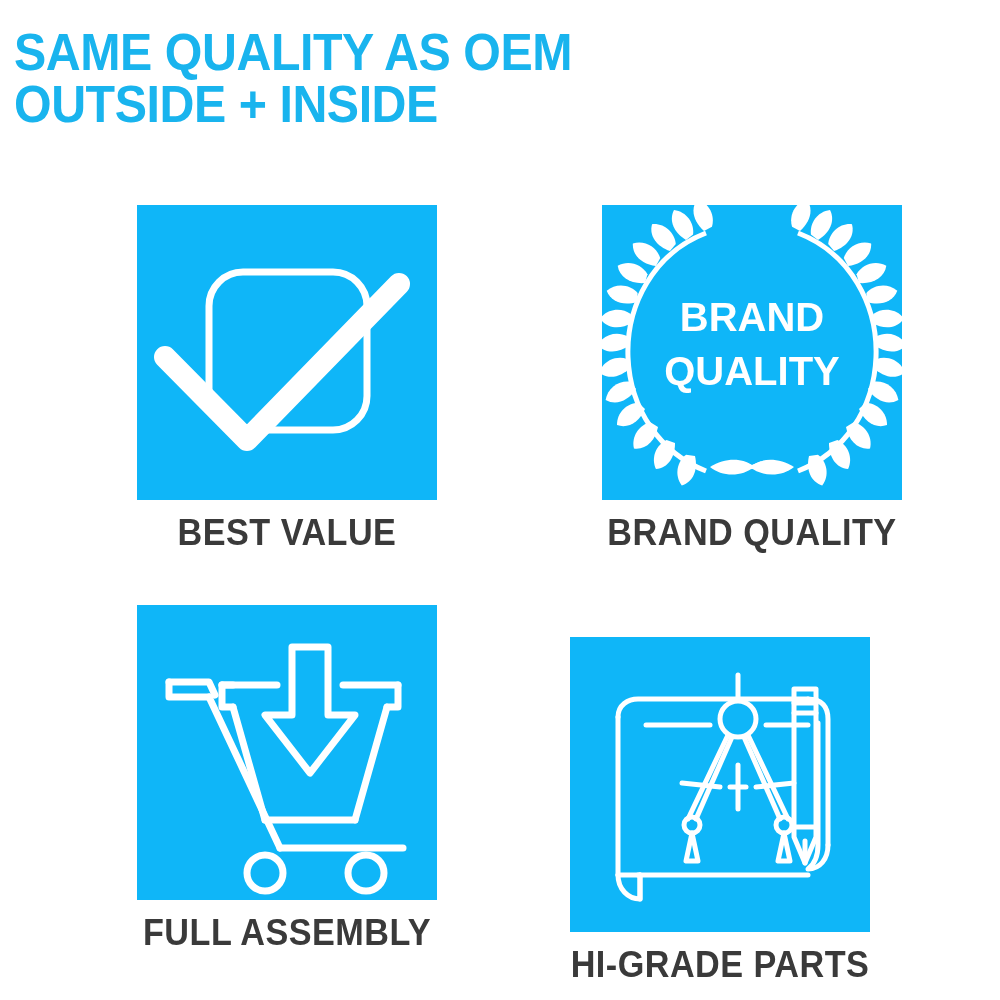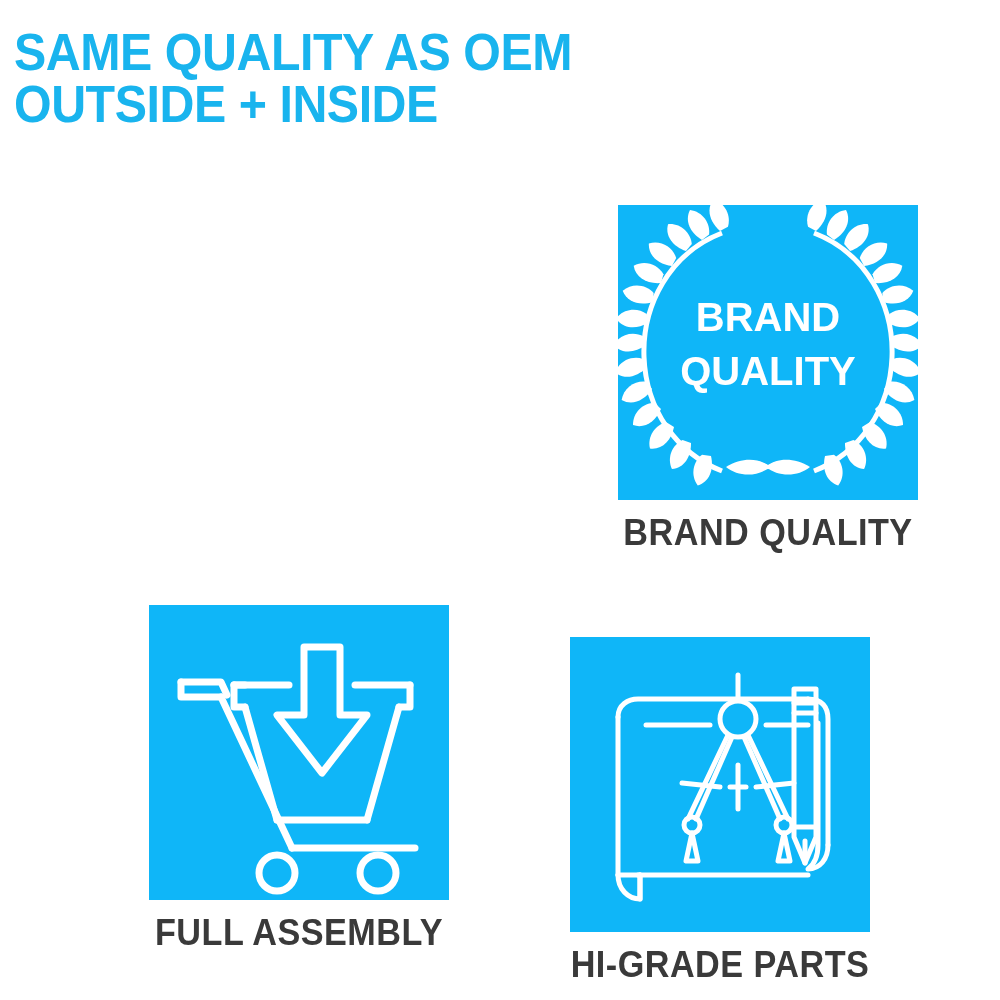--- a/index.html
+++ b/index.html
@@ -41,22 +41,22 @@
     left: 0;
     top: 0;
     width: 1000px;
     height: 1000px;
   }
   .feature {
     position: absolute;
     width: 300px;
   }
   .feature.pos-0 { left: 137px; top: 205px; }
-  .feature.pos-1 { left: 586px; top: 205px; padding-left: 32px; }
-  .feature.pos-2 { left: 149px; top: 605px; }
+  .feature.pos-1 { left: 570px; top: 205px; padding-left: 32px; }
+  .feature.pos-2 { left: 137px; top: 605px; }
   .feature.pos-3 { left: 570px; top: 637px; }
 
   .tile {
     width: 300px;
     height: 295px;
     background: #0FB6F8;
     display: block;
   }
   .tile svg {
     display: block;
@@ -89,20 +89,29 @@
 </head>
 <body>
 
 <div class="headline">
   <span class="headline-line">SAME QUALITY AS OEM</span>
   <span class="headline-line">OUTSIDE + INSIDE</span>
 </div>
 
 <div class="features">
 
+  <div class="feature pos-0">
+    <div class="tile">
+      <svg viewBox="0 0 300 295" xmlns="http://www.w3.org/2000/svg">
+        <rect x="72" y="67" width="158" height="158" rx="34" ry="34" fill="none" stroke="#ffffff" stroke-width="7"></rect>
+        <path d="M 28 152 L 110 235 L 262 79" fill="none" stroke="#ffffff" stroke-width="22" stroke-linecap="round" stroke-linejoin="round"></path>
+      </svg>
+    </div>
+    <div class="feature-label">BEST VALUE</div>
+  </div>
 
   <div class="feature pos-1">
     <div class="tile">
       <svg viewBox="0 0 300 295" xmlns="http://www.w3.org/2000/svg">
         <defs>
 
           <g id="leaf">
             <path d="M 0 0 C 13 -5 26 -2 31 9 C 22 18 8 17 0 9 Z" fill="#ffffff"></path>
           </g>
 

